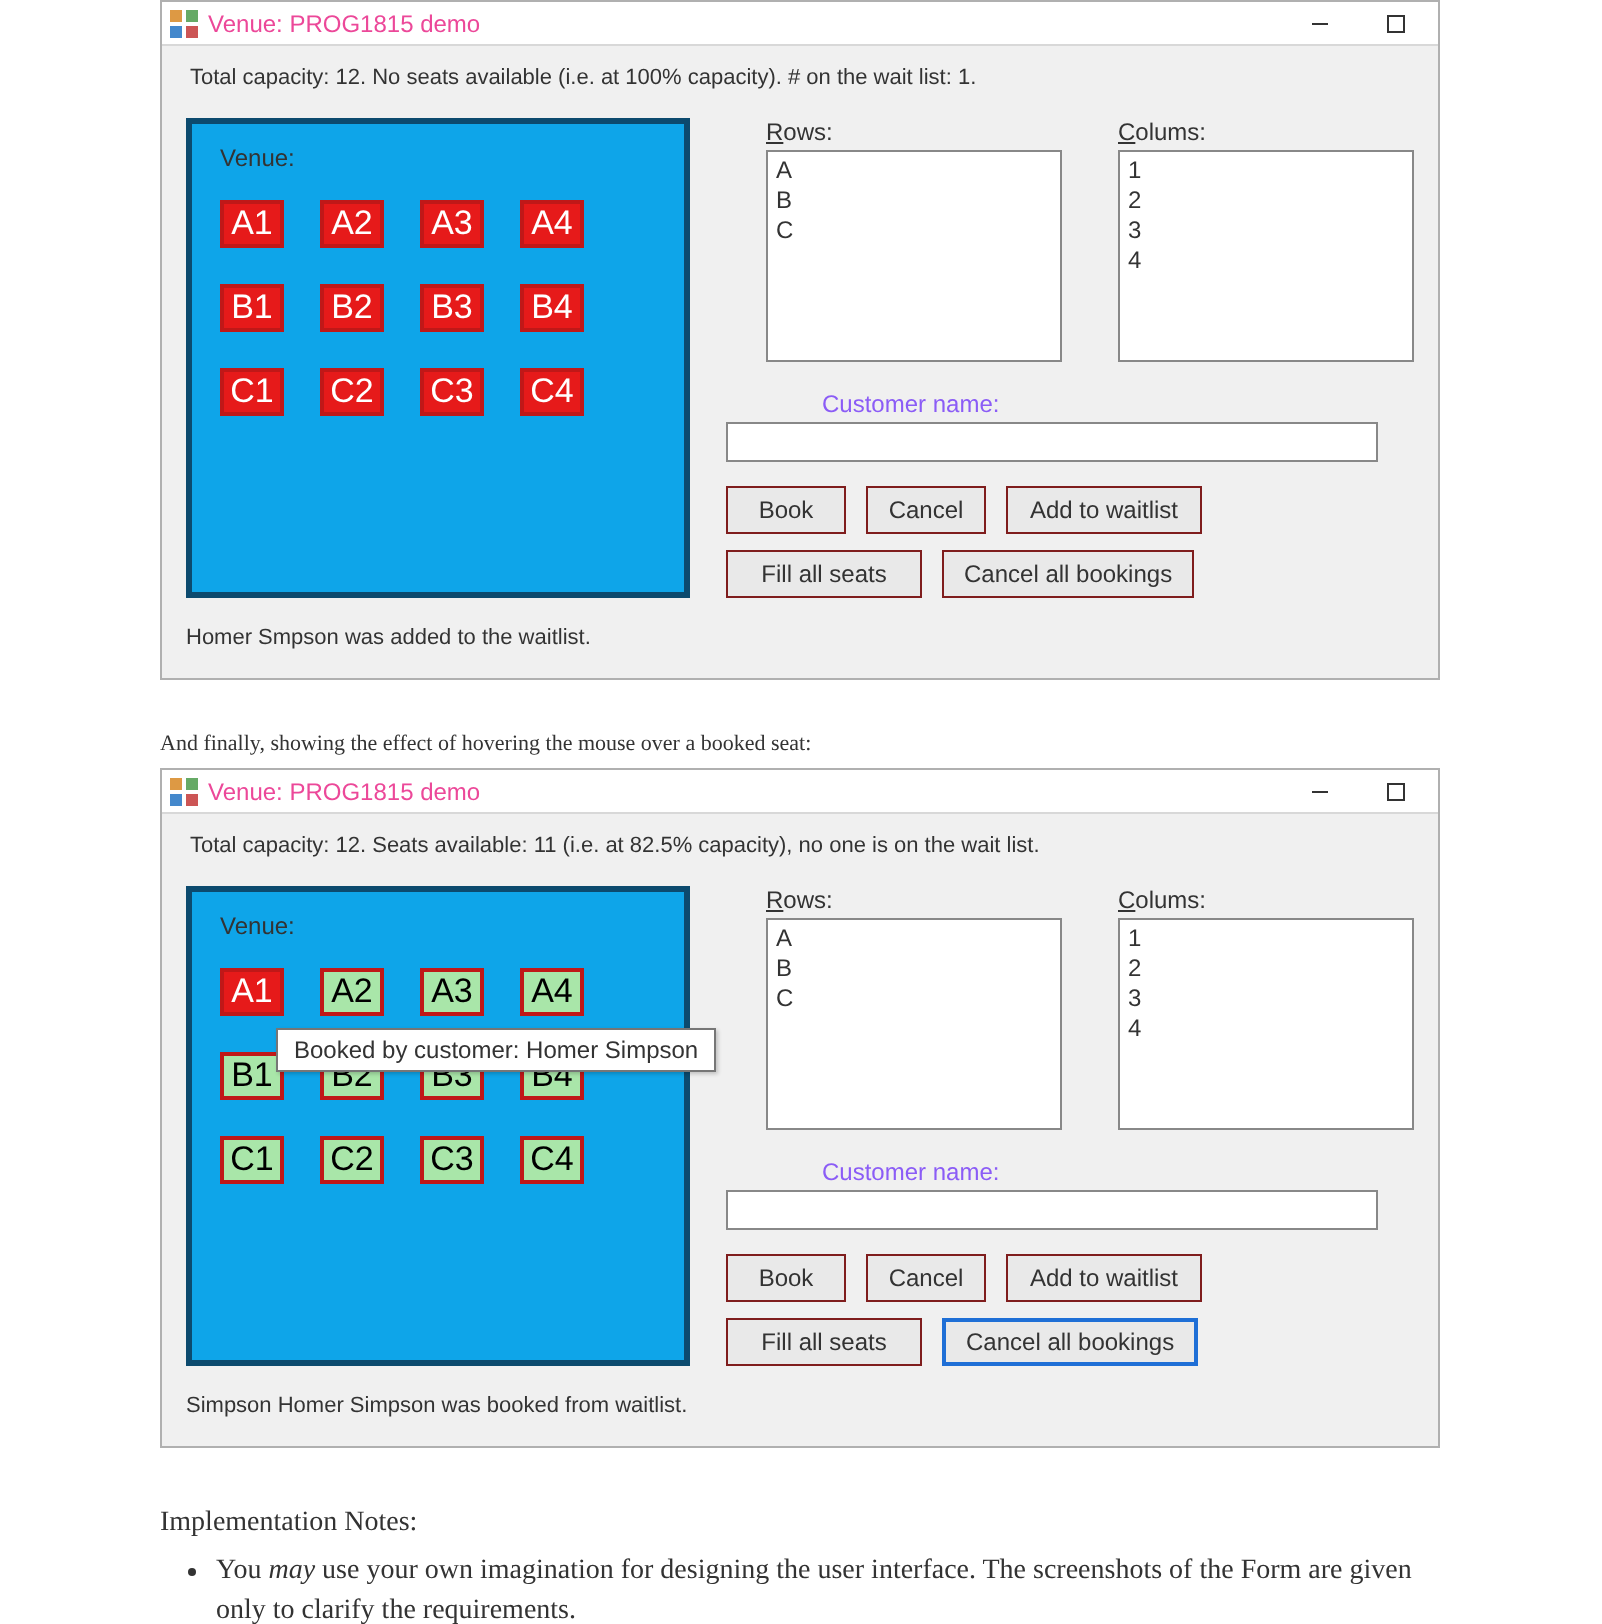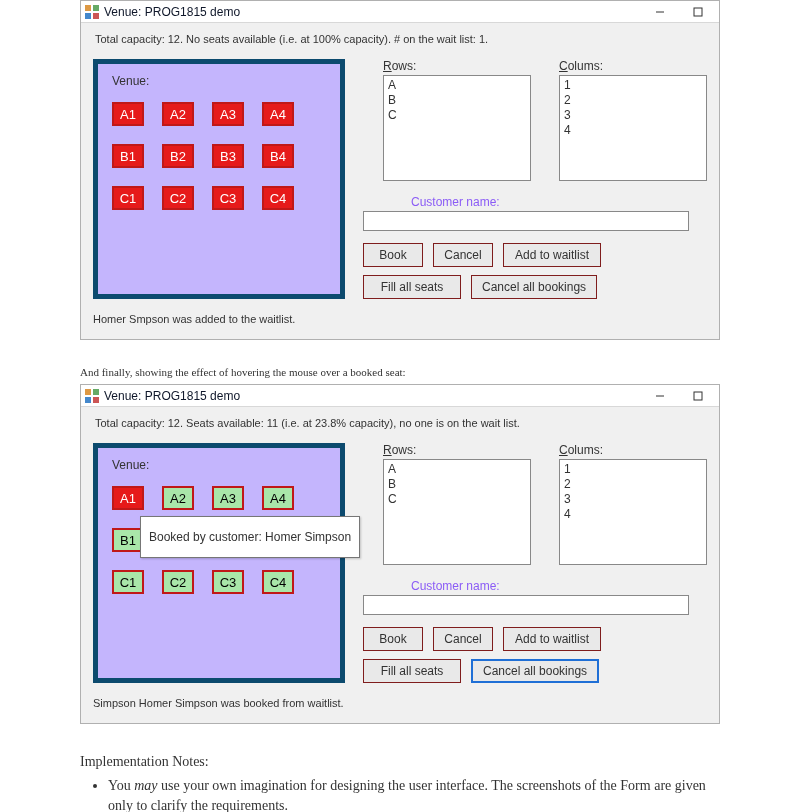--- a/index.html
+++ b/index.html
@@ -33,43 +33,43 @@
     border-bottom: 1px solid #d8d8d8;
     padding: 2px 4px;
     height: 22px;
   }
   .app-icon {
     width: 14px; height: 14px;
     display: inline-block;
     margin-right: 5px;
   }
   .app-icon svg { display:block; }
-  .title-text { font-size: 12px; color:#0f172a; }
+  .title-text { font-size: 12px; color:#ec4899; }
   .win-controls { margin-left: auto; display:flex; gap:12px; padding-right:4px; }
   .win-btn { width:26px; height:18px; display:flex; align-items:center; justify-content:center; }
   .win-btn svg { display:block; }
   .body-area { padding: 8px 12px 14px 12px; }
   .status-line { font-size: 11px; color:#333; margin: 2px 0 14px 2px; }
   .main-row { display:flex; gap:18px; }
   .venue-panel {
-    border: 5px solid #0c4a6e;
-    background: #c4b5fd;
+    border: 3px solid #0c4a6e;
+    background: #0ea5e9;
     padding: 10px 14px 18px 14px;
     width: 260px;
     min-height: 220px;
     position: relative;
   }
   .panel-label { font-size: 12px; color:#333; margin-bottom: 14px; }
   .seat-grid { display:flex; flex-direction:column; gap:18px; }
   .seat-row { display:flex; gap:18px; }
   .seat {
     width: 32px; height: 24px;
     border: 2px solid #c01818;
     display:flex; align-items:center; justify-content:center;
-    font-size: 13px;
+    font-size: 17px;
     background:#fff;
     color:#000;
   }
   .seat.booked { background:#e61a1a; color:#fff; }
   .seat.free   { background:#a9e6a9; color:#000; border-color:#c01818; }
   .right-col { flex:1; display:flex; flex-direction:column; }
   .lists-row { display:flex; gap:28px; margin-bottom:10px;padding-left:20px; }
   .list-block { display:flex; flex-direction:column; }
   .list-label { font-size: 12px; margin-bottom:2px; color:#333; text-decoration: underline; text-decoration-color: transparent; }
   .list-label span.u { text-decoration: underline; }
@@ -103,21 +103,21 @@
   }
   .btn.wide  { min-width: 98px; }
   .btn.xwide { min-width: 118px; }
   .btn.highlight { border:2px solid #1f6fd6; }
   .footer-msg { font-size: 11px; color:#333; margin-top: 14px; }
   .tooltip {
     position:absolute;
     left: 42px; top: 68px;
     background:#fff;
     border:1px solid #767676;
-    padding: 13px 8px;
+    padding: 3px 8px;
     font-size: 12px;
     box-shadow: 1px 1px 2px rgba(0,0,0,.2);
     white-space: nowrap;
   }
   .notes-head {
     font-family: Georgia, "Times New Roman", serif;
     font-size: 14px;
     margin-top: 30px;
   }
   ul.notes {
@@ -241,21 +241,21 @@
             </svg>
           </span>
         <span class="win-btn">
             <svg width="10" height="10">
               <rect x="1" y="1" width="8" height="8" fill="none" stroke="#333" stroke-width="1"></rect>
             </svg>
           </span>
       </div>
     </div>
     <div class="body-area">
-      <div class="status-line">Total capacity: 12. Seats available: 11 (i.e. at 23.8% capacity), no one is on the wait list.</div>
+      <div class="status-line">Total capacity: 12. Seats available: 11 (i.e. at 82.5% capacity), no one is on the wait list.</div>
       <div class="main-row">
         <div class="venue-panel">
           <div class="panel-label">Venue:</div>
           <div class="seat-grid">
               <div class="seat-row">
                 <div class="seat booked">A1</div>
                 <div class="seat free">A2</div>
                 <div class="seat free">A3</div>
                 <div class="seat free">A4</div>
               </div>

